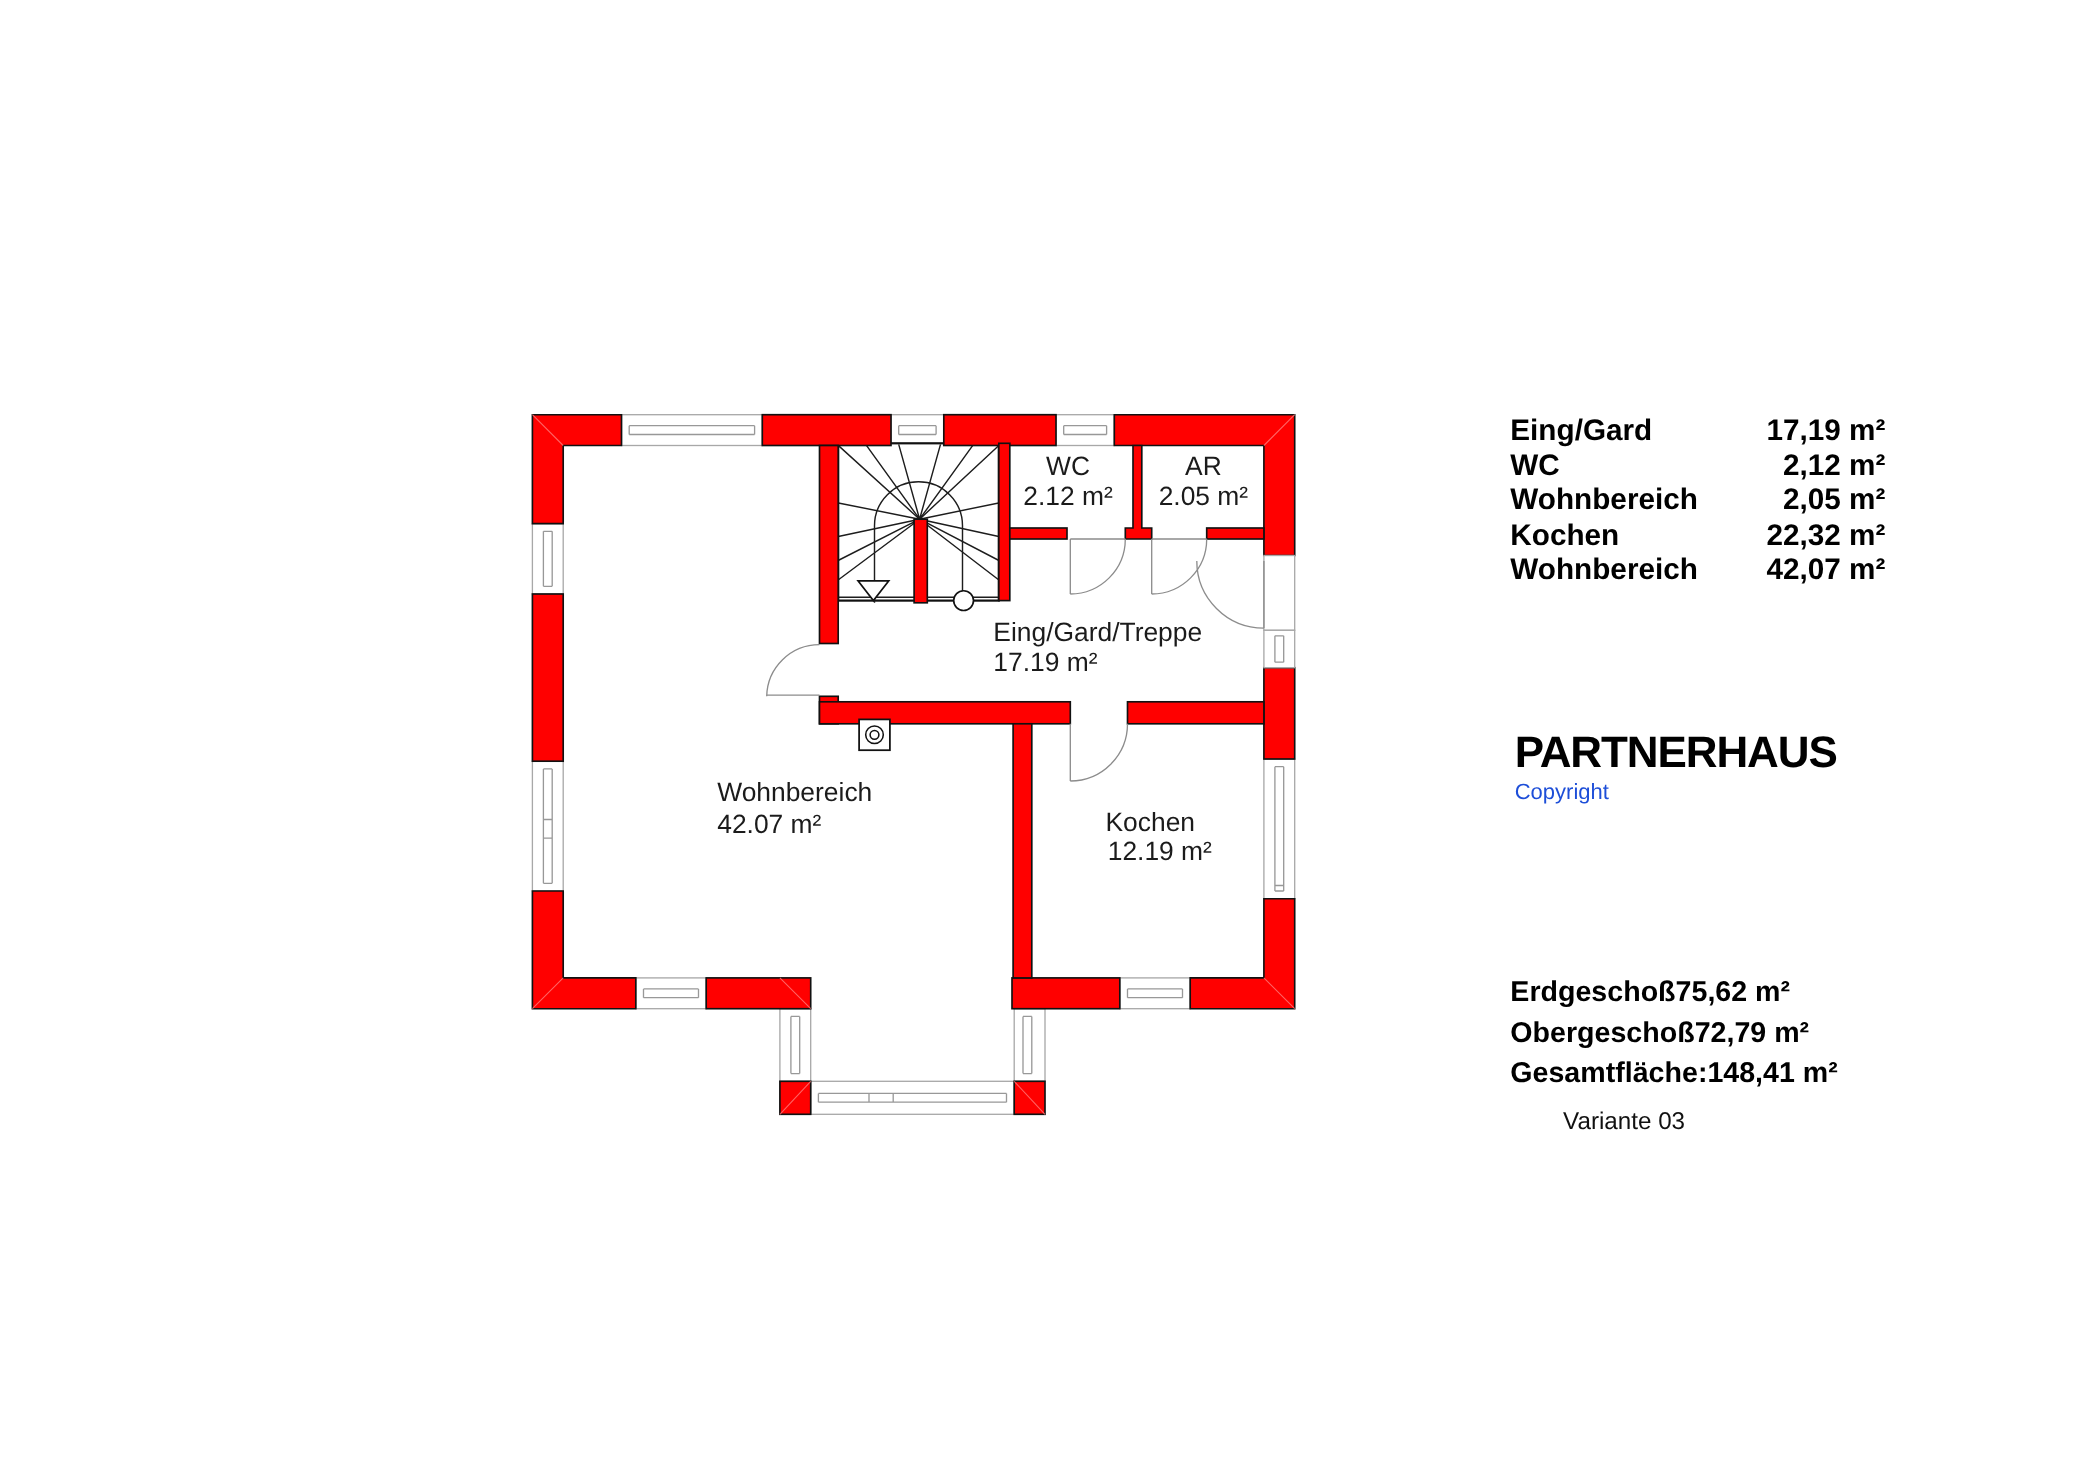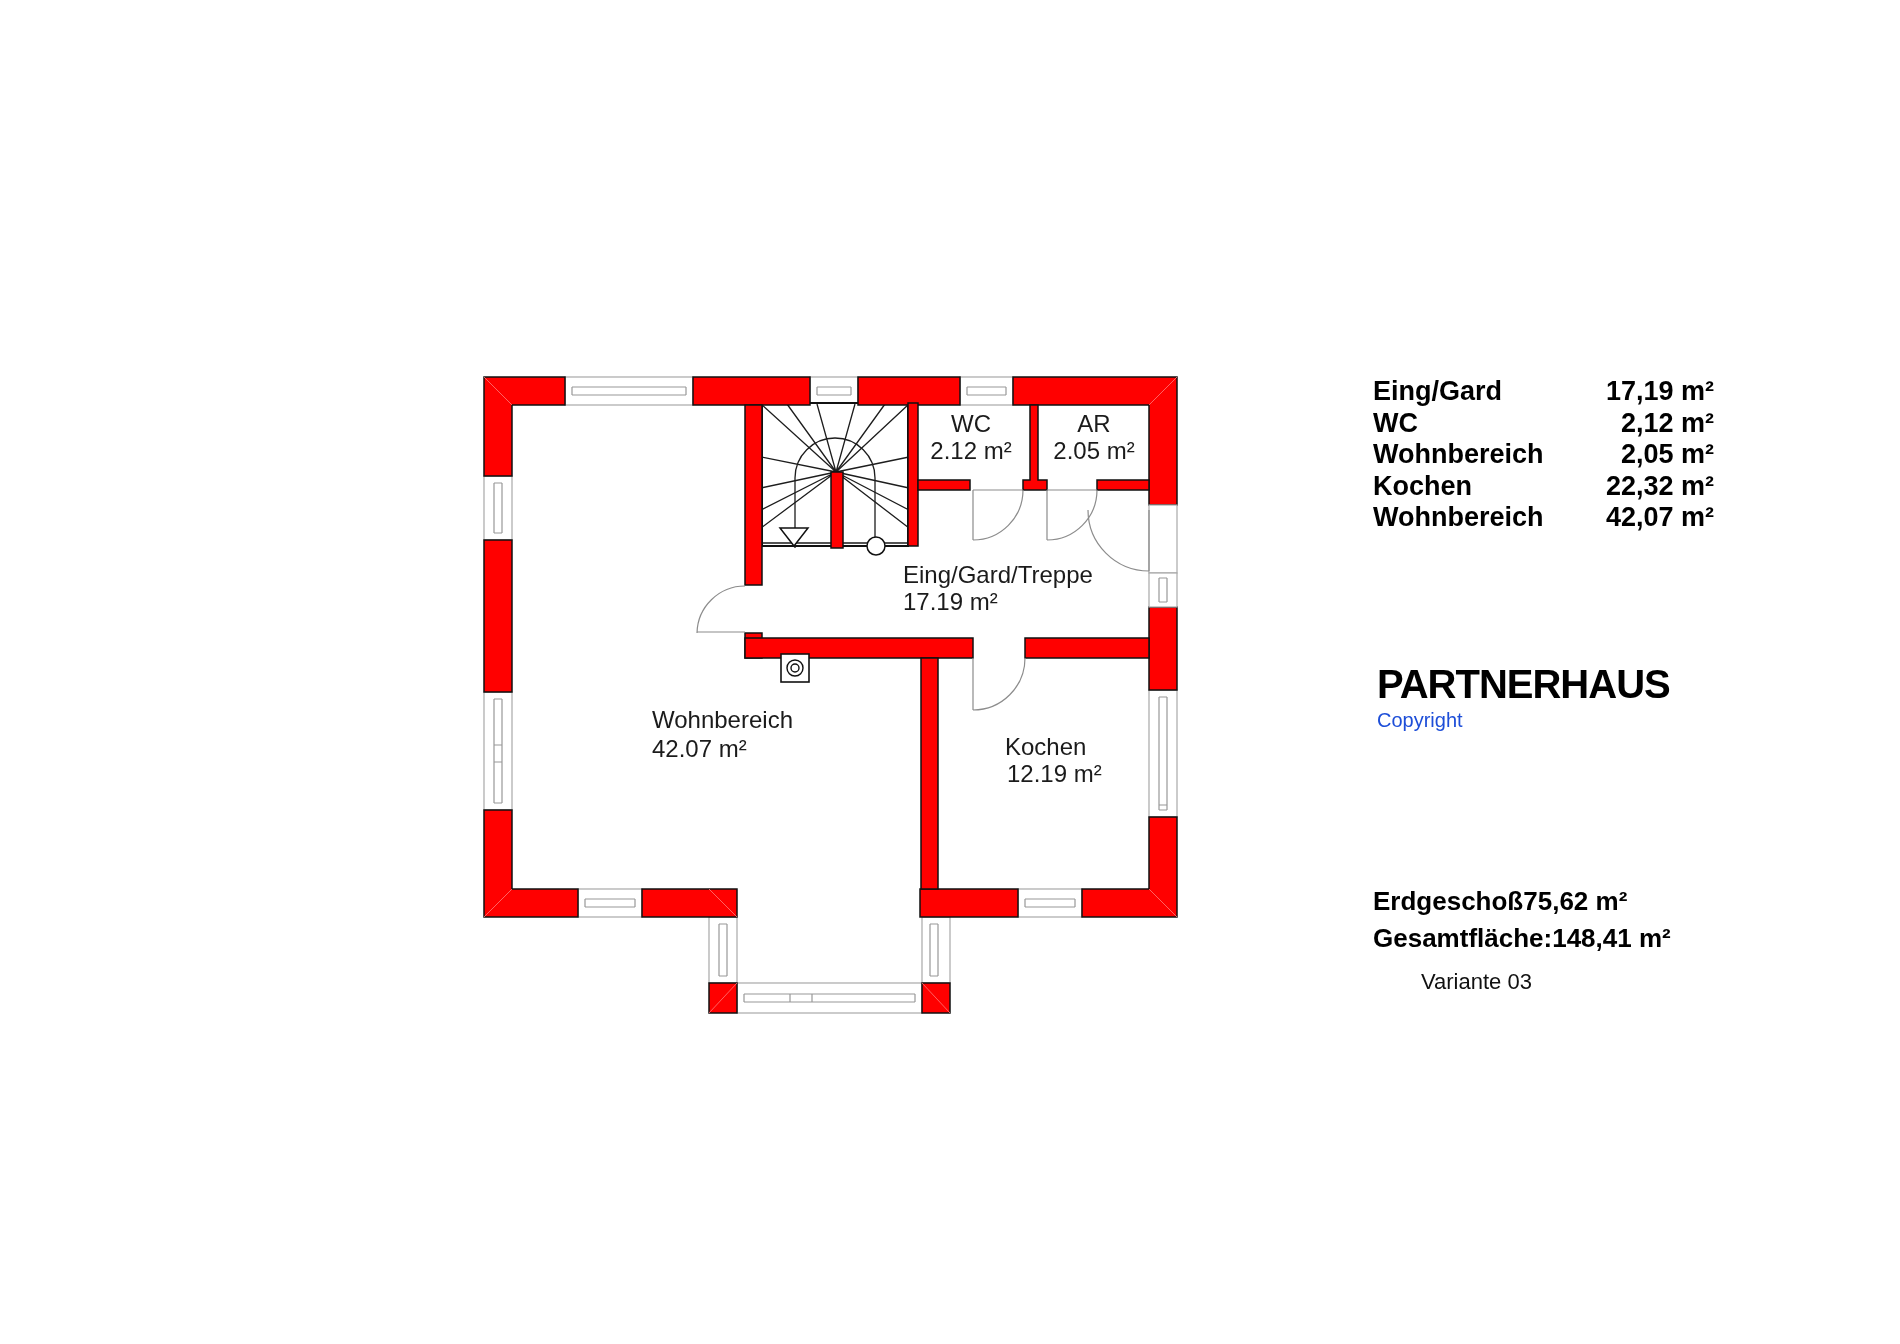--- a/index.html
+++ b/index.html
@@ -204,19 +204,23 @@
     <div class="title">PARTNERHAUS</div>
     <div class="copyright">Copyright</div>
   </div>
 
   <div class="totals">
     <div class="row">
       <span>Erdgeschoß</span>
       <span>75,62 m²</span>
     </div>
     <div class="row">
+      <span>Obergeschoß</span>
+      <span>72,79 m²</span>
+    </div>
+    <div class="row">
       <span>Gesamtfläche:</span>
       <span>148,41 m²</span>
     </div>
     <div class="variant">Variante 03</div>
   </div>
 
 </div>
 
 </body></html>

